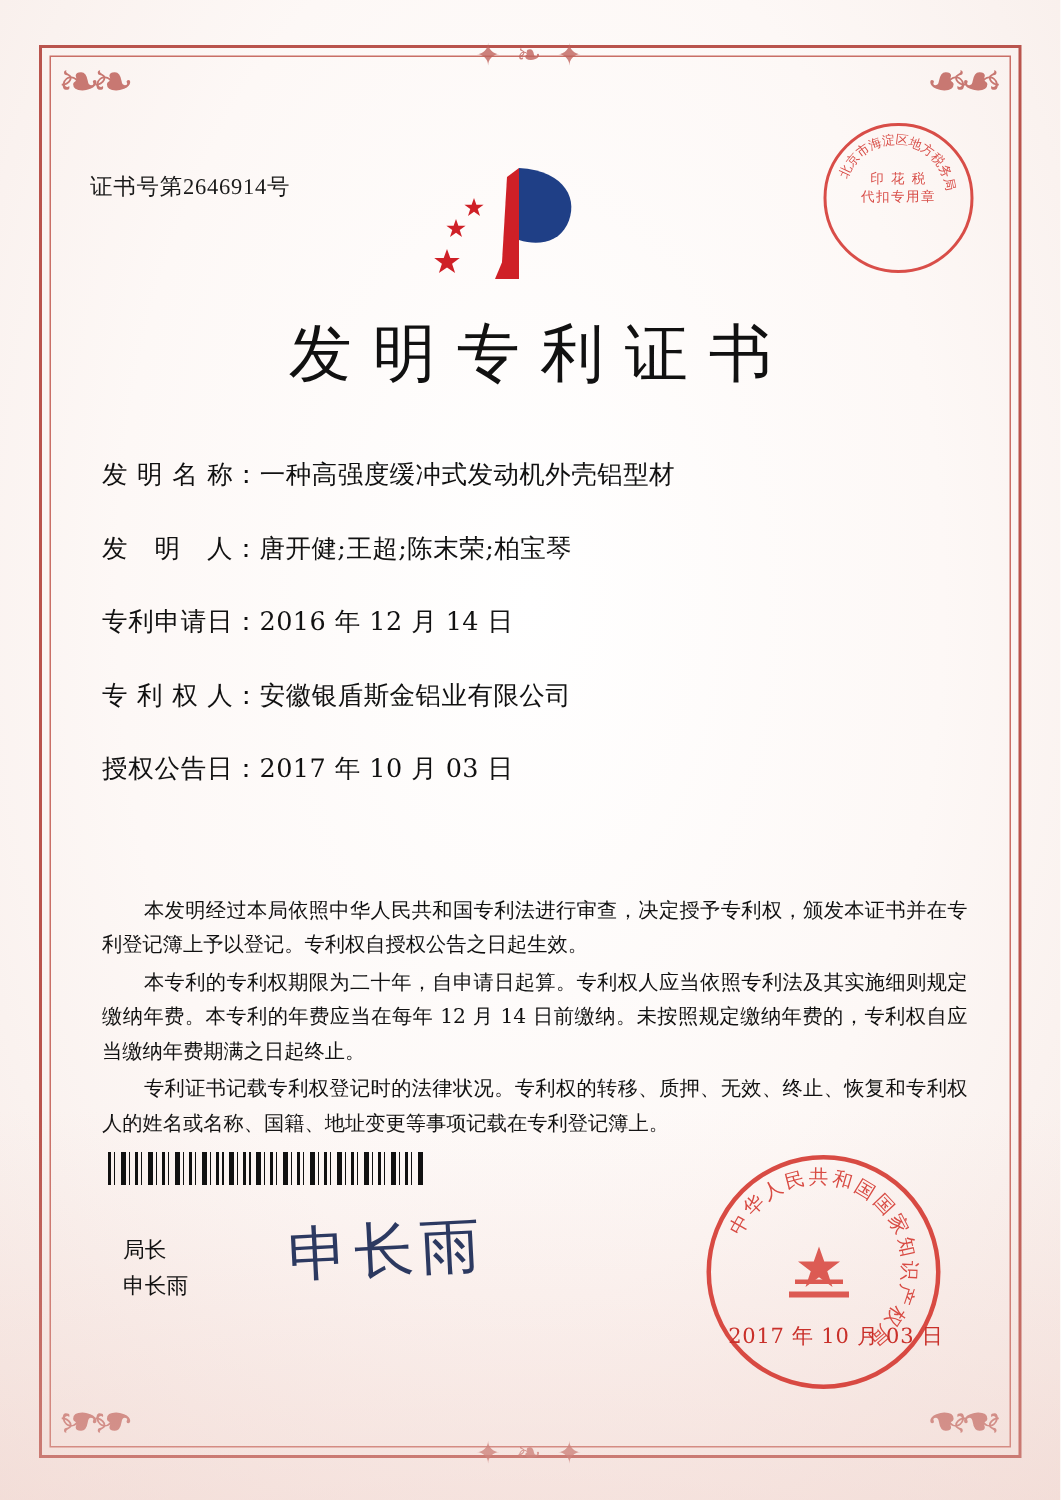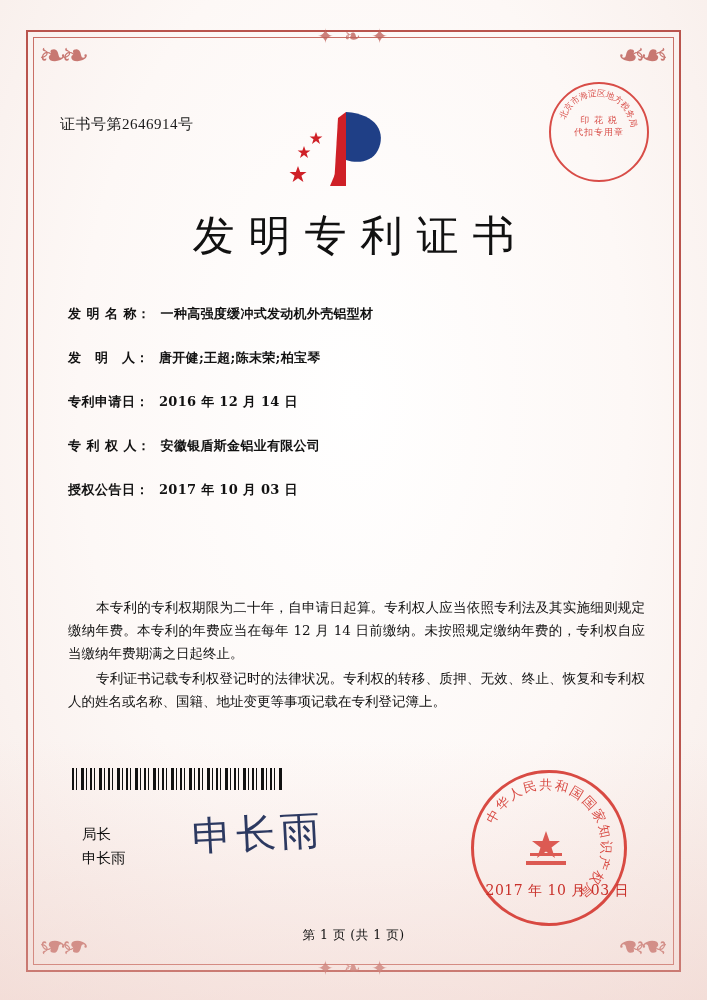--- a/index.html
+++ b/index.html
@@ -105,30 +105,29 @@
 
   
   .fields {
     position: absolute;
     left: 68px; top: 305px; right: 60px;
   }
   .field-row {
     display: flex;
     align-items: baseline;
     margin-bottom: 26px;
-    font-size: 13px;
-    color: #111;
-    font-weight: bold;
+    font-size: 17px;
+    color: #111;
   }
   .field-label {
     white-space: nowrap;
     letter-spacing: .5px;
   }
   .field-value {
-    margin-left: 10px;
+    margin-left: 0;
     letter-spacing: .3px;
   }
 
   
   .body-text {
     position: absolute;
     left: 68px; right: 62px; top: 596px;
     font-size: 13.5px;
     line-height: 23px;
     color: #111;
@@ -271,20 +270,21 @@
       <span class="field-label">专 利 权 人：</span>
       <span class="field-value">安徽银盾斯金铝业有限公司</span>
     </div>
     <div class="field-row">
       <span class="field-label">授权公告日：</span>
       <span class="field-value">2017 年 10 月 03 日</span>
     </div>
   </div>
 
   <div class="body-text">
+    <p>本发明经过本局依照中华人民共和国专利法进行审查，决定授予专利权，颁发本证书并在专利登记簿上予以登记。专利权自授权公告之日起生效。</p>
     <p>本专利的专利权期限为二十年，自申请日起算。专利权人应当依照专利法及其实施细则规定缴纳年费。本专利的年费应当在每年 12 月 14 日前缴纳。未按照规定缴纳年费的，专利权自应当缴纳年费期满之日起终止。</p>
     <p>专利证书记载专利权登记时的法律状况。专利权的转移、质押、无效、终止、恢复和专利权人的姓名或名称、国籍、地址变更等事项记载在专利登记簿上。</p>
   </div>
 
   <div class="stamp-tint"></div>
 
   <div class="barcode"></div>
 
   <div class="sign-label">
     <div>局长</div>
@@ -302,14 +302,13 @@
       </text>
       <g fill="#d4342c" opacity=".9">
         <polygon points="72,58 75.5,68 86,68 77.5,74.5 81,85 72,78.5 63,85 66.5,74.5 58,68 68.5,68"></polygon>
         <rect x="52" y="88" width="40" height="4"></rect>
         <rect x="56" y="80" width="32" height="3"></rect>
       </g>
     </svg>
   </div>
   <div class="seal-bottom-text">2017 年 10 月 03 日</div>
 
-  <div class="footer">第 1 页 (共 1 页)</div>
 </div>
 
 </body></html>

